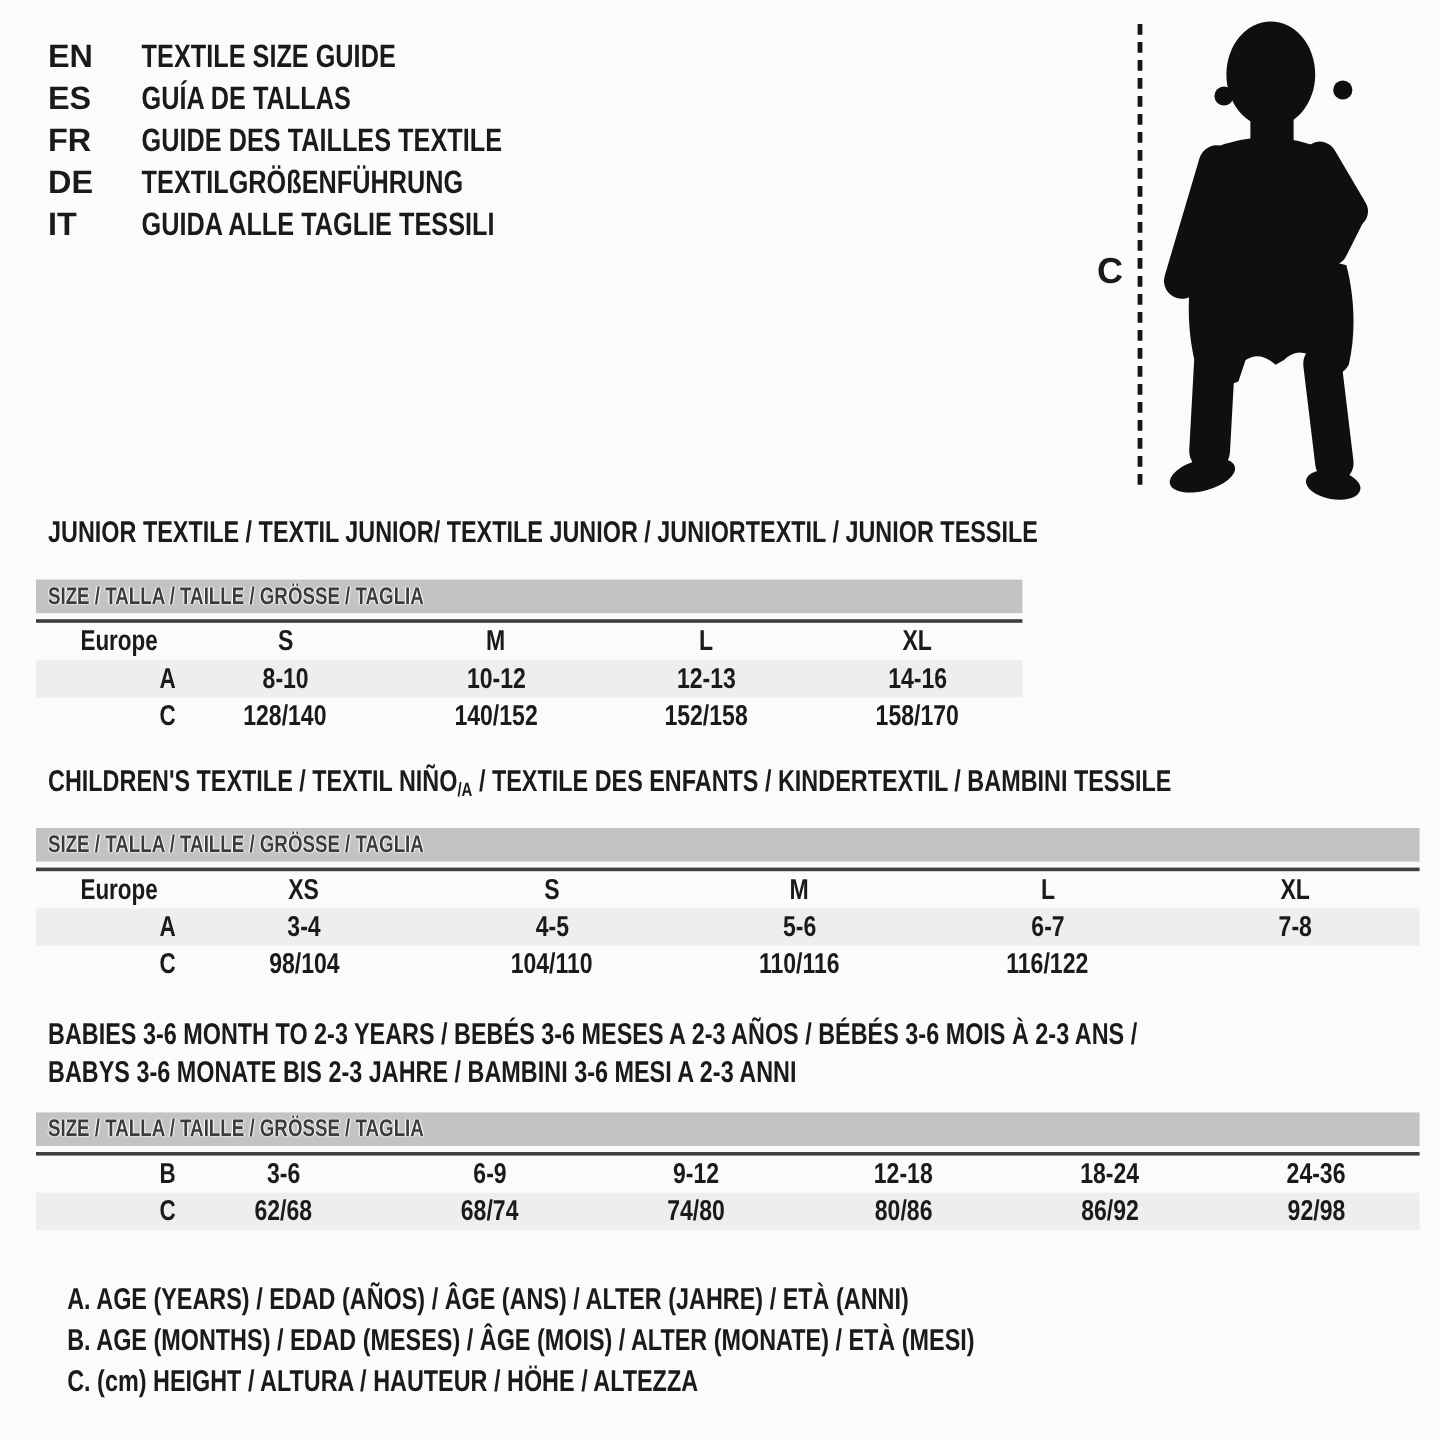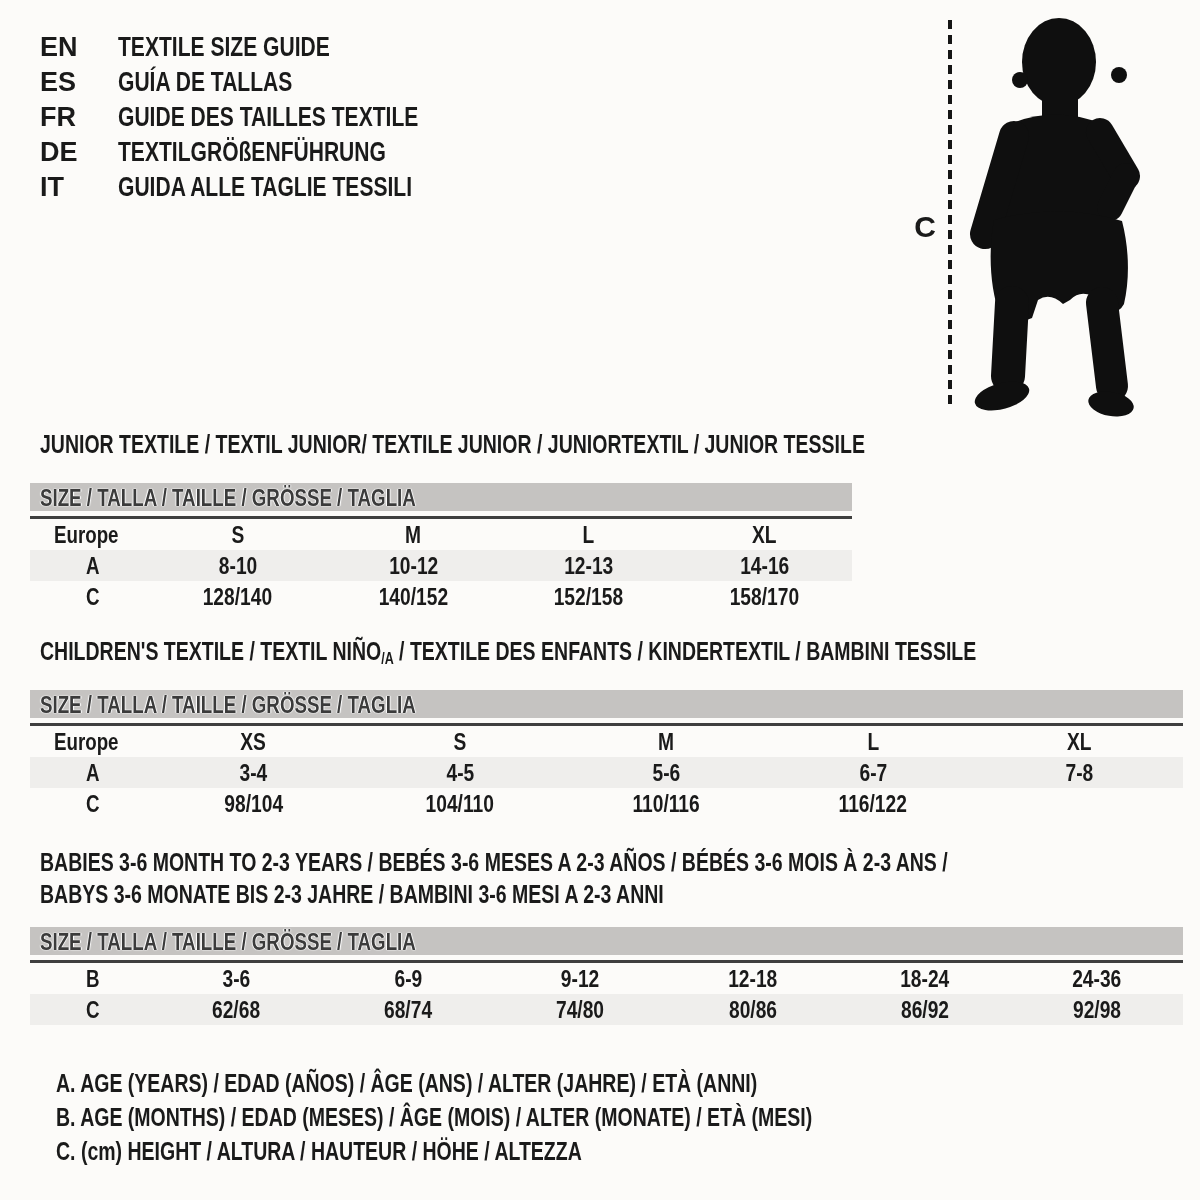--- a/index.html
+++ b/index.html
@@ -26,39 +26,39 @@
   .h-junior{top:430px;}
   .h-children{top:637px;}
   .h-babies1{top:848px;}
   .h-babies2{top:880px;text-decoration:underline;}
   .hsub{font-size:16px;vertical-align:-4px;}
 
   
   .sizebar{
     position:absolute;left:30px;height:28px;line-height:29px;
     background:var(--bar_bg,#c5c3c1);color:var(--bar_text,#3b3b3b);
-    font-size:24px;padding-left:10px;box-sizing:border-box;
+    font-size:20px;padding-left:10px;box-sizing:border-box;
     text-shadow:0 0 2px #fff,1px 0 1px #fff,-1px 0 1px #fff;
   }
   .sb-junior{top:483px;width:822px;}
   .sb-children{top:690px;width:1153px;}
   .sb-babies{top:927px;width:1153px;}
 
   
   .tbl{position:absolute;left:30px;border-top:3px solid var(--rule,#3f3f3f);}
   .t-junior{top:516px;width:822px;}
   .t-children{top:723px;width:1153px;}
   .t-babies{top:960px;width:1153px;}
   .trow{
     display:grid;grid-template-columns:120px repeat(var(--cols,4),1fr);
     align-items:center;height:31px;font-size:24px;
   }
   .trow.shaded{background:var(--stripe,#efeeec);}
   .cell{text-align:center;overflow:visible;}
-  .cell.lbl{text-align:center;padding-left:10px;}
+  .cell.lbl{text-align:right;padding-left:10px;}
 
   
   .legend{position:absolute;left:40px;top:1066px;}
   .legend-line{height:34px;line-height:34px;font-size:25px;white-space:nowrap;margin-left:16px;}
 </style>
 </head>
 <body>
 
 <div class="page">
 

